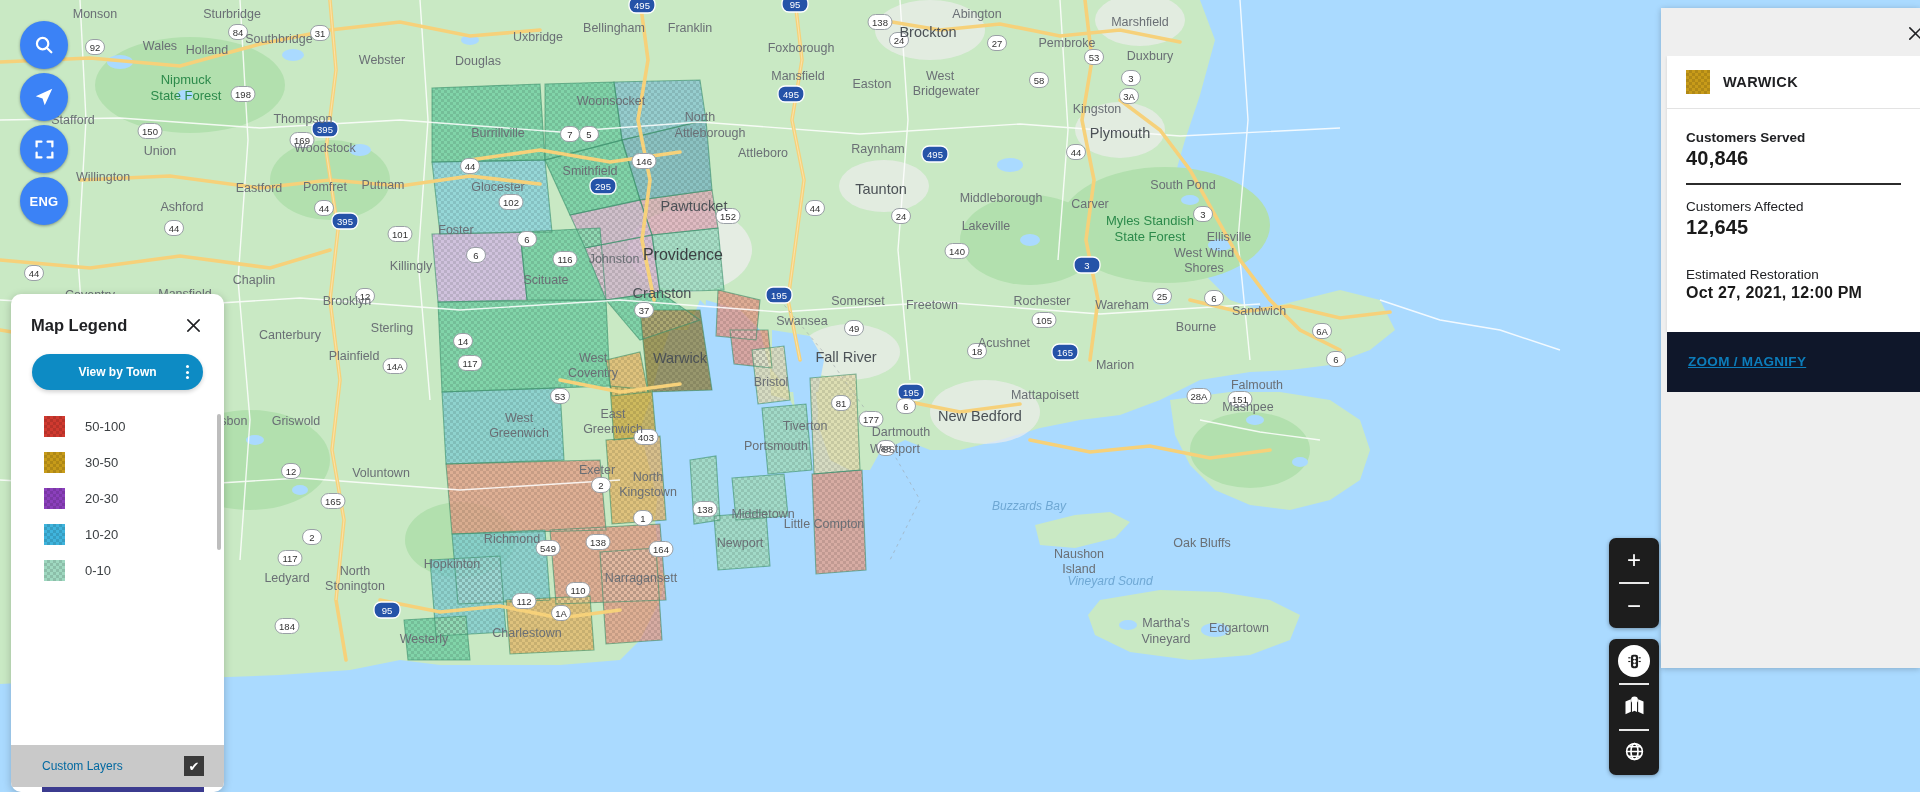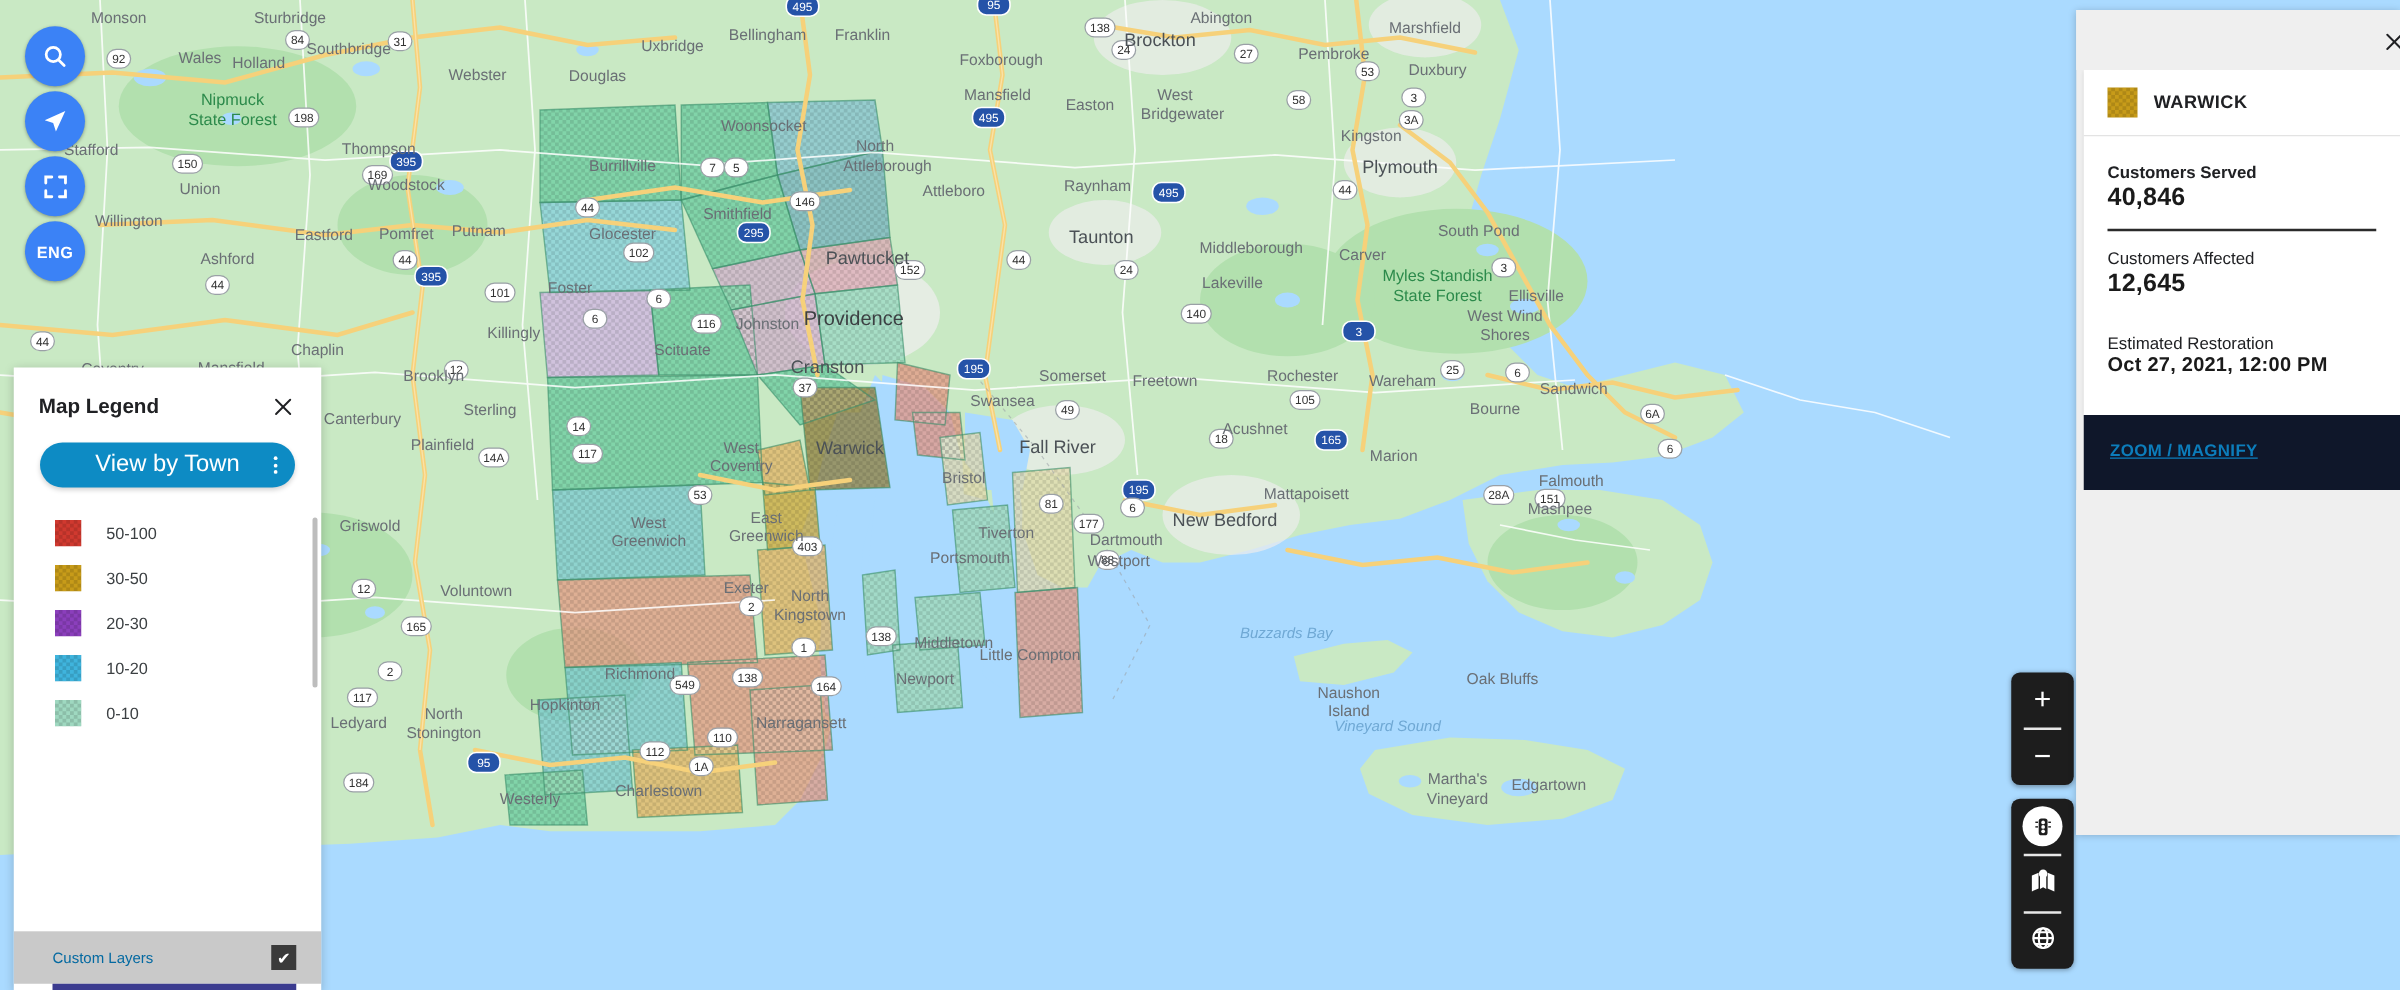--- a/index.html
+++ b/index.html
@@ -44,41 +44,42 @@
     display:flex; align-items:center; justify-content:center;
     cursor:pointer; border:none;
     box-shadow:0 1px 3px rgba(0,0,0,.35);
   }
   .rail-btn svg{ display:block; }
   .rail-lang{ font-size:13px; font-weight:bold; letter-spacing:.3px; }
 
   
   #legend{
     position:absolute; left:11px; top:294px;
-    width:246px; height:498px;
+    width:213px; height:498px;
     background:#fff;
     box-shadow:0 2px 8px rgba(0,0,0,.22);
     z-index:45;
     display:flex; flex-direction:column;
     overflow:hidden;
+    border-radius:10px;
   }
   #legend-head{
     display:flex; align-items:center; justify-content:space-between;
     padding:20px 20px 4px 20px;
   }
   #legend-title{ font-size:16.5px; font-weight:bold; color:#202124; }
   #legend-close{
     width:22px;height:22px;cursor:pointer;color:#202124;
     display:flex;align-items:center;justify-content:center;
   }
   #view-by-town{
     margin:14px 21px 0 21px;
     height:36px; border-radius:18px;
     background:#0d8bc4;
-    color:#fff; font-weight:normal; font-size:19px;
+    color:#fff; font-weight:bold; font-size:12px;
     display:flex; align-items:center; justify-content:center;
     position:relative; cursor:pointer; border:none;
     box-shadow:0 2px 4px rgba(0,0,0,.18);
   }
   #vbt-kebab{
     position:absolute; right:14px; top:50%; transform:translateY(-50%);
     display:flex; flex-direction:column; gap:2.5px; cursor:pointer;
   }
   #vbt-kebab i{ width:3px;height:3px;background:#fff;border-radius:50%;display:block;}
 

